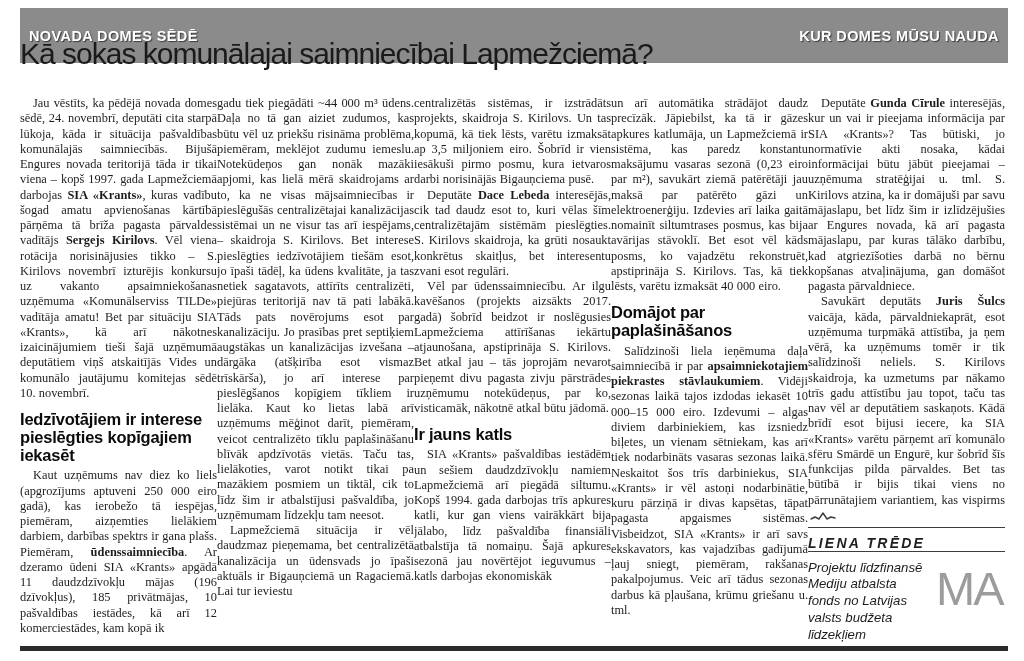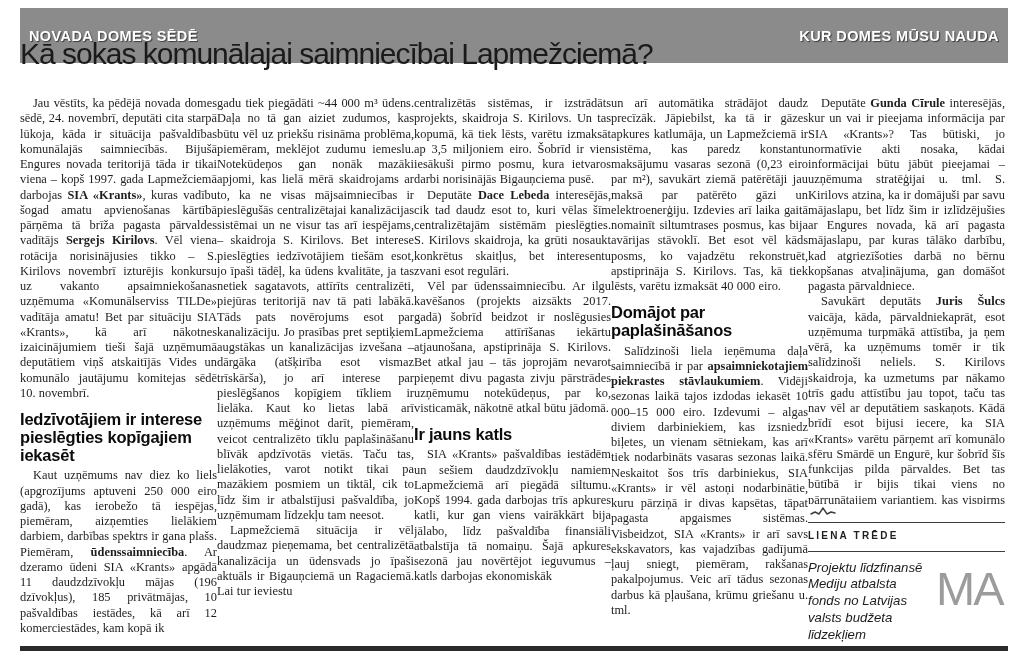--- a/index.html
+++ b/index.html
@@ -27,22 +27,22 @@
            word-spacing:.2px;}
   p.indent{text-indent:13px;}
   .b{font-weight:bold;}
   h2.subhead{margin:9px 0 4px;font-family:"Liberation Sans", sans-serif;font-weight:bold;
              font-size:16.5px;line-height:1.1;color:#0b0b0b;letter-spacing:-.2px;}
 
   
   .col-tail{flex:0 0 auto;margin-top:auto;}
   .end-orn{margin:3px 0 5px 2px;display:block;}
   .rule{border:none;border-top:1.6px solid #3d3d3d;margin:0;}
-  .byline{font-family:"Liberation Sans", sans-serif;font-weight:bold;font-size:10px;
-          letter-spacing:2.2px;color:#1f1f1f;padding:7px 0 10px;}
+  .byline{font-family:"Liberation Sans", sans-serif;font-weight:bold;font-size:14px;
+          letter-spacing:2.2px;color:#1f1f1f;padding:7px 0 0;font-style:italic;}
   .funding{padding-top:8px;display:flex;align-items:flex-start;}
   .funding-text{font-family:"Liberation Sans", sans-serif;font-style:italic;font-weight:500;
                 font-size:13.2px;line-height:1.28;color:#1c1c1c;width:122px;flex:0 0 auto;}
   .maf{font-family:"Liberation Sans", sans-serif;font-weight:500;font-size:47px;line-height:.9;
        color:#9c9c9c;letter-spacing:-2px;margin-left:6px;margin-top:8px;flex:0 0 auto;}
 
   
   .bottom-rule{position:absolute;left:20px;right:16px;top:646px;height:5px;background:#2b2b2b;}
 </style>
 </head>

